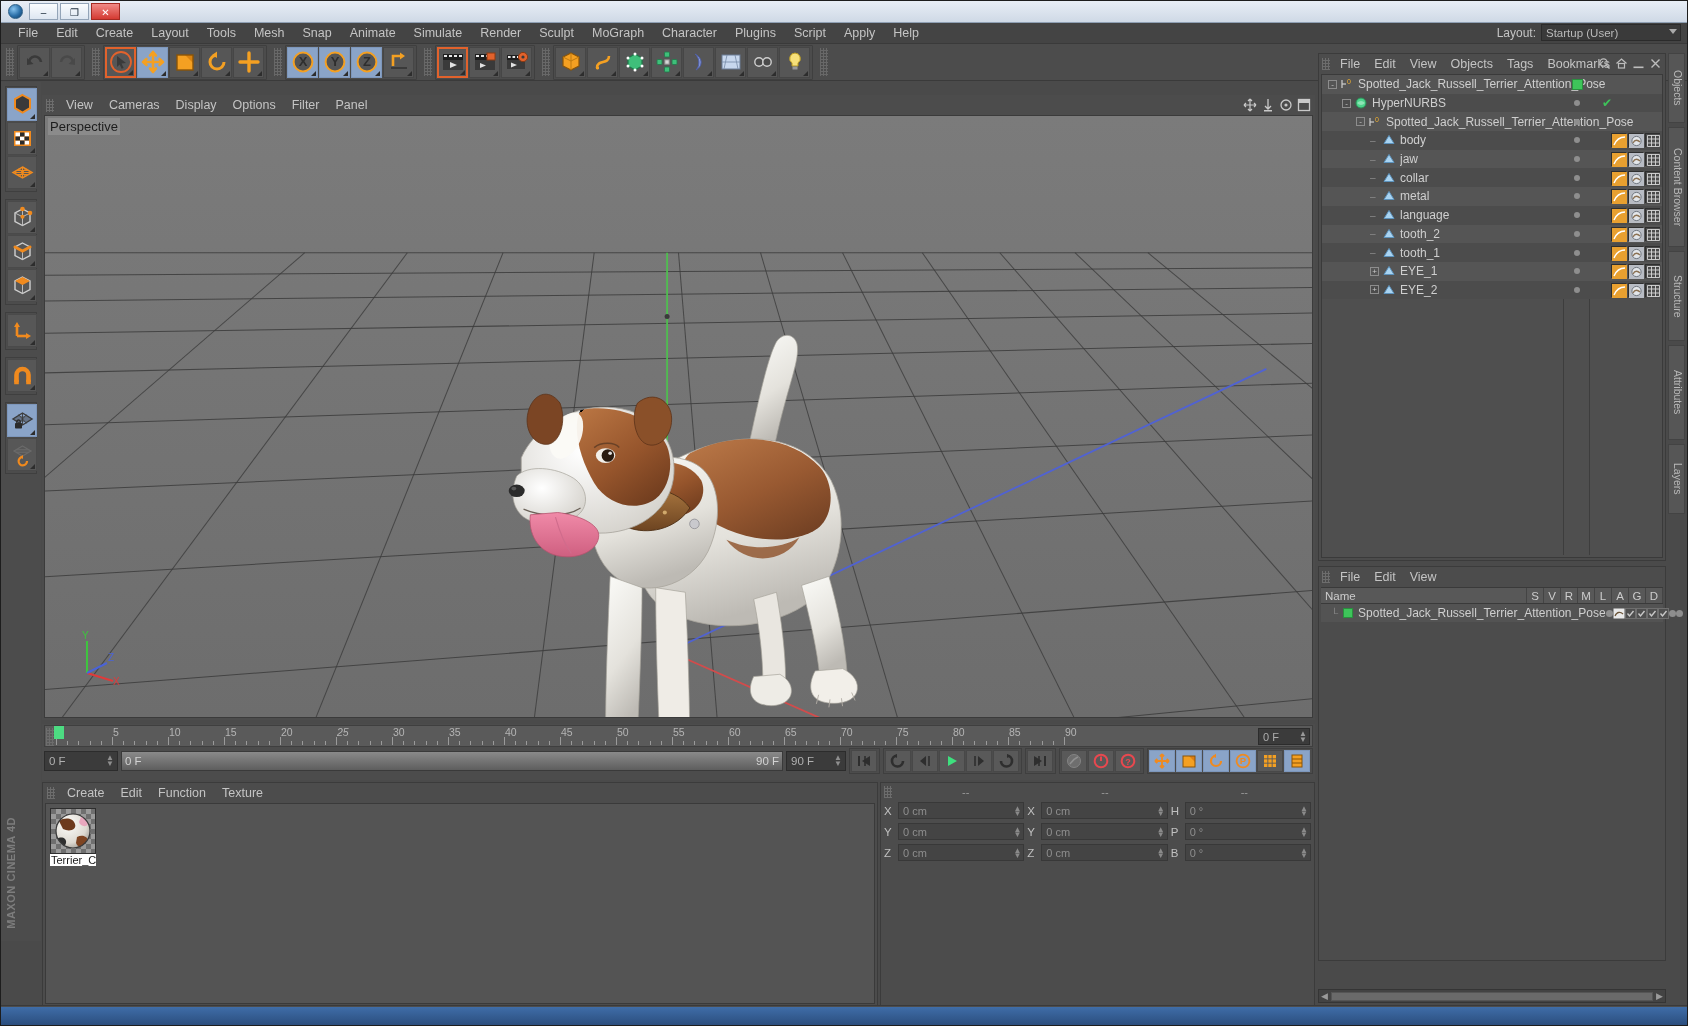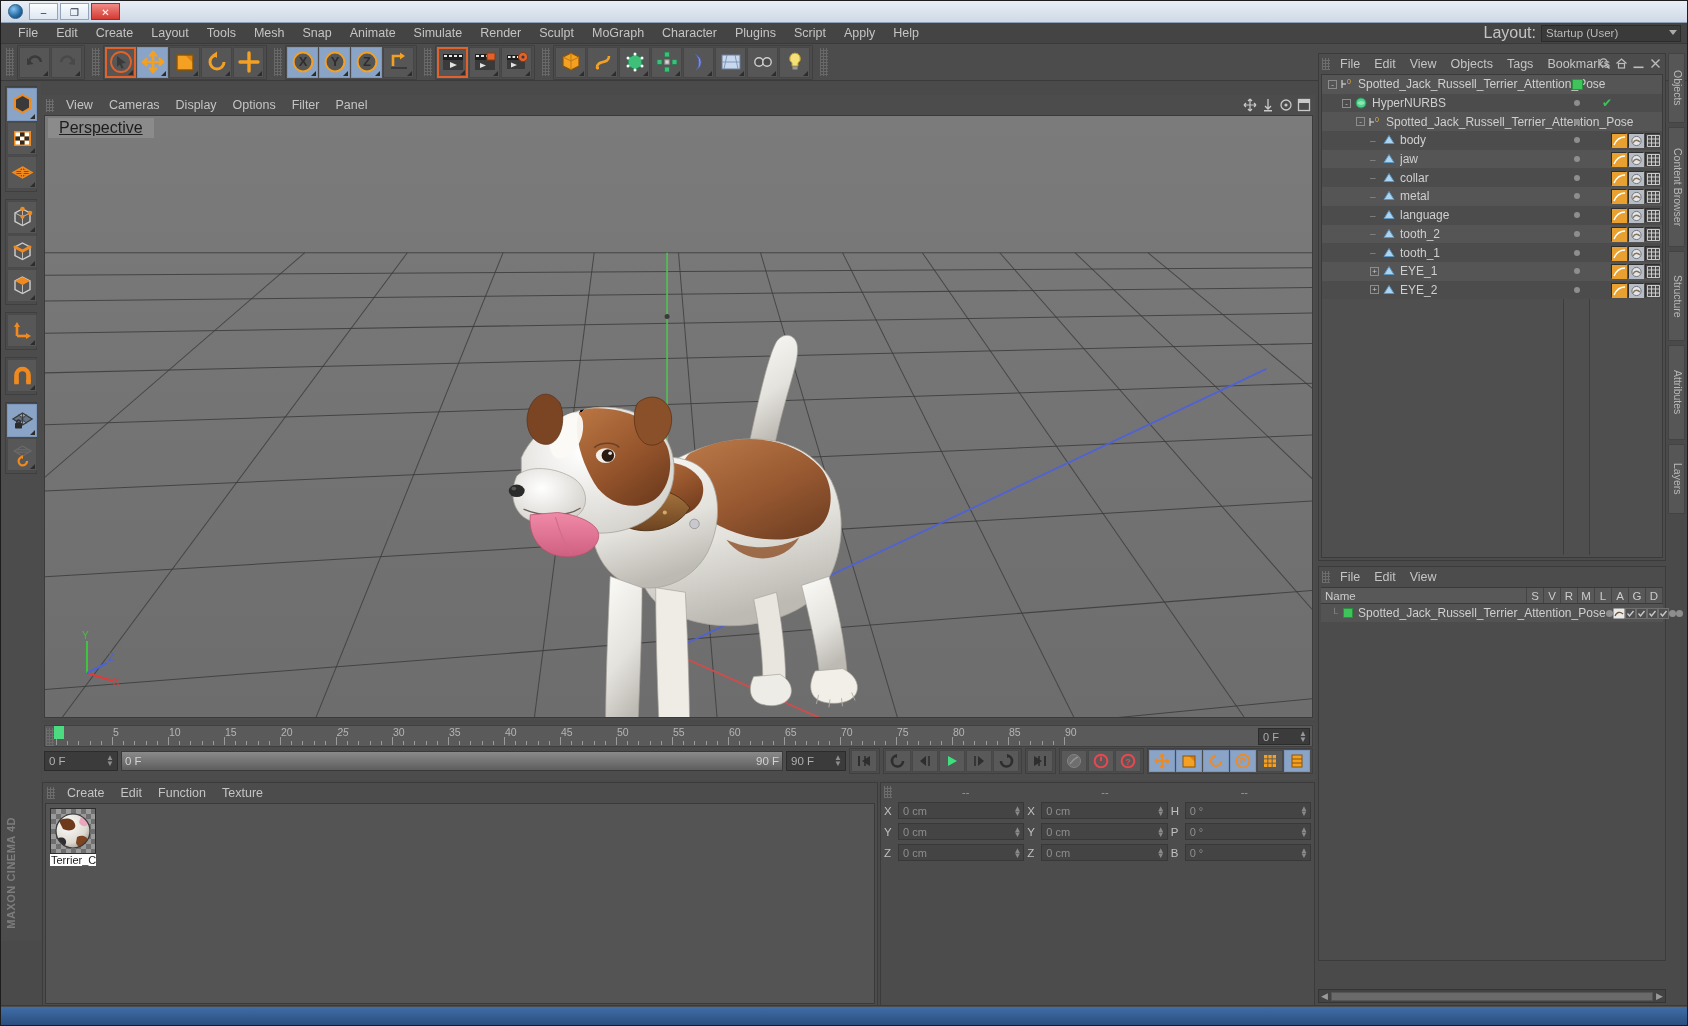--- a/index.html
+++ b/index.html
@@ -31,21 +31,21 @@
   .tb-btn i { position:absolute; left:50%; top:50%; transform:translate(-50%,-50%);
     font-style:normal; font-size:10px; color:#20303f; }
   .tb-btn.close i { color:#fff; }
 
   
   .menubar { height:21px; background:#444444; display:flex; align-items:center;
     padding-left:8px; border-bottom:1px solid #3a3a3a; position:relative; }
   .menubar .mi { padding:2px 9px; color:#c4c4c4; font-size:12.5px; white-space:nowrap; }
   .layout-box { position:absolute; right:6px; top:1px; display:flex;
     align-items:center; gap:5px; }
-  .layout-box .lbl { font-size:16px; color:#c4c4c4; }
+  .layout-box .lbl { font-size:12px; color:#c4c4c4; }
   .layout-sel { width:140px; height:17px; background:#3a3a3a; border:1px solid #2b2b2b;
     color:#b9b9b9; font-size:11.5px; display:flex; align-items:center;
     padding-left:4px; position:relative; }
   .layout-sel .arw { position:absolute; right:3px; top:4px; width:0;height:0;
     border-left:4px solid transparent;border-right:4px solid transparent;
     border-top:5px solid #aaa; }
 
   
   .toolbar { height:37px; background:#4c4c4c; display:flex; align-items:center;
     padding-left:2px; border-bottom:1px solid #3a3a3a; position:relative; }
@@ -85,21 +85,21 @@
   .vp-menu .mi { padding:2px 8px; font-size:12.5px; color:#c4c4c4; }
   .vp-menu .vgrip { width:8px;height:13px;margin:0 4px 0 2px;
     background-image:repeating-linear-gradient(0deg,#6d6d6d 0 1px,transparent 1px 3px),
                      repeating-linear-gradient(90deg,#6d6d6d 0 1px,transparent 1px 3px);
     background-size:3px 3px; }
   .vp-tools { position:absolute; right:4px; top:3px; display:flex; gap:4px; }
   .vp-tools span { width:14px;height:14px; display:block; }
   .viewport { position:absolute; left:2px; top:20px; right:2px; bottom:2px;
     background:#6f6f6f; overflow:hidden; border:1px solid #3b3b3b; }
   .vp-label { position:absolute; left:3px; top:2px; z-index:30;
-    background:#8b8b8b; color:#1d1d1d; font-size:16px; padding:1px 11px;text-decoration:underline; }
+    background:#8b8b8b; color:#1d1d1d; font-size:13px; padding:1px 2px; }
   .vp-canvas { position:absolute; inset:0; }
   .axis-gizmo { position:absolute; left:28px; bottom:30px; width:60px;height:60px; z-index:25; }
 
   
   .timeline { position:absolute; left:41px; top:723px; right:372px; height:56px;
     background:#4c4c4c; }
   .ruler { position:relative; height:22px; background:#5a5a5a; margin:1px 2px 0 2px;
     border:1px solid #3f3f3f; display:flex; align-items:flex-start; }
   .ruler .rgrip { width:8px;height:18px;margin:2px 2px 0 1px; flex:none;
     background-image:repeating-linear-gradient(0deg,#6d6d6d 0 1px,transparent 1px 3px),

